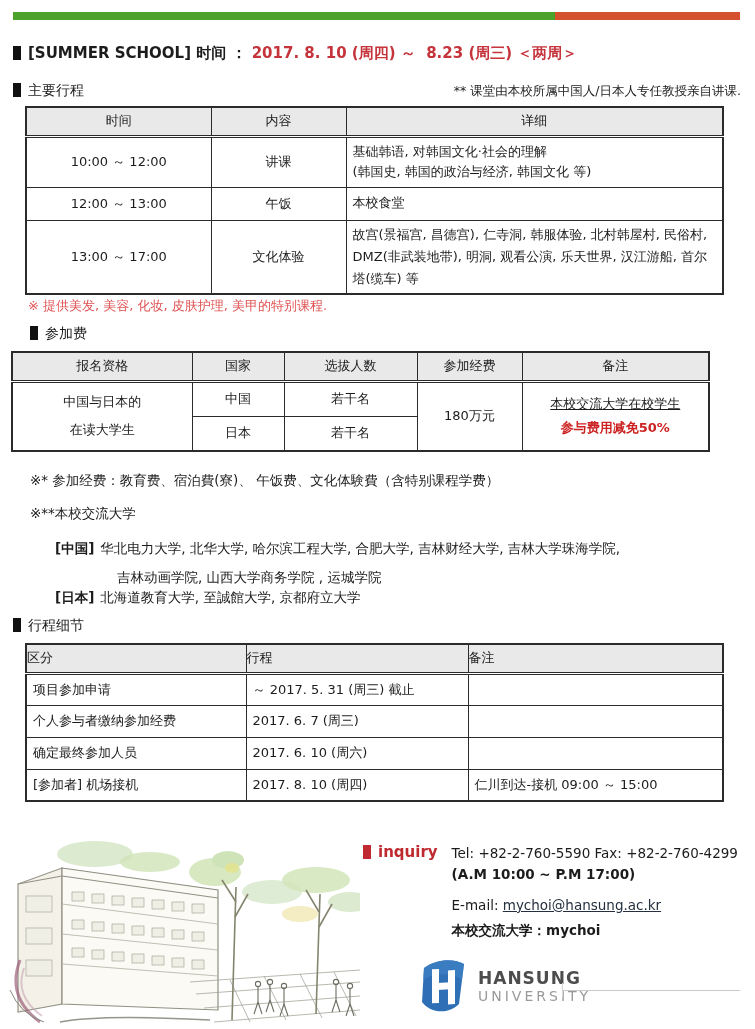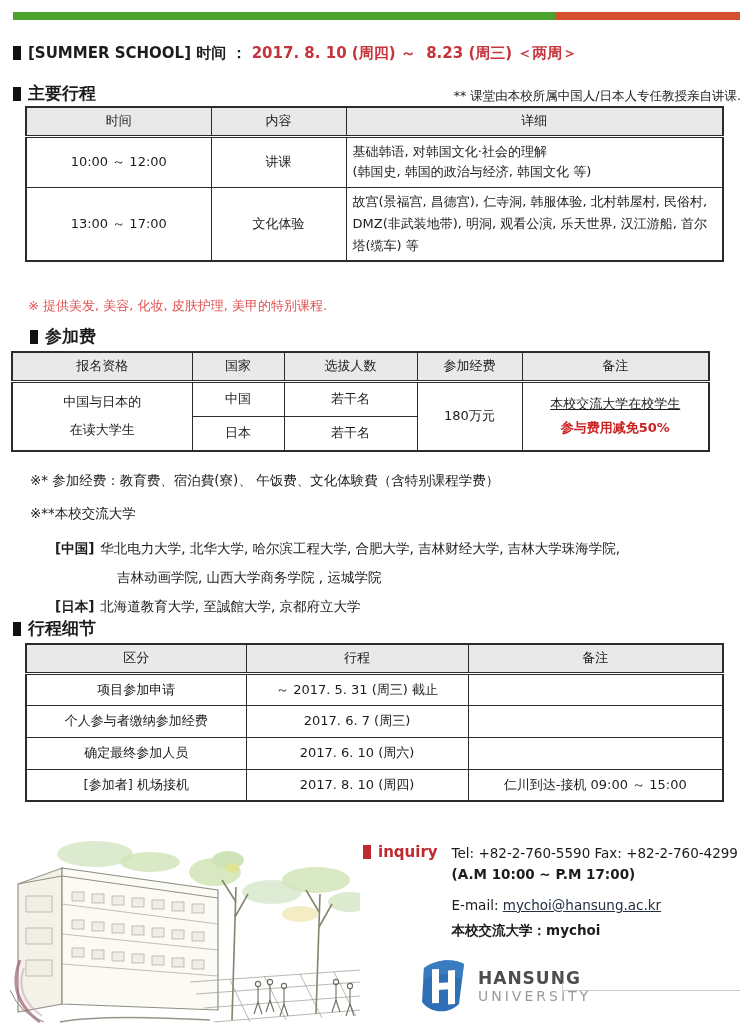--- a/index.html
+++ b/index.html
@@ -13,21 +13,21 @@
   
   .topbar { position:absolute; left:13px; top:12px; width:727px; height:8px; display:flex; }
   .topbar .seg-green { width:74.5%; height:100%; }
   .topbar .seg-red   { width:25.5%; height:100%; }
 
   .bullet { display:inline-block; width:8px; height:14px; background:#111; margin-right:7px; vertical-align:-2px; }
 
   .title-line { position:absolute; left:13px; top:44px; font-size:15px; font-weight:bold; white-space:pre-wrap; }
   .title-line .date { color:#c5333b; }
 
-  .sec-head { font-size:17px; font-weight:bold; }
+  .sec-head { font-size:14px; font-weight:normal; }
   .sec-row1 { position:absolute; left:13px; top:82px; width:728px; display:flex; justify-content:space-between; align-items:flex-end; }
   .sec-note { font-size:12.5px; font-weight:normal; color:#222; }
 
   table { border-collapse:collapse; table-layout:fixed; background:#fff; }
   table, td, th { border:1px solid #2b2b2b; }
   table { border-width:2px; }
   th { background:#e9e9e9; font-weight:normal; border-bottom:3px double #2b2b2b; height:29px; }
   td { padding:3px 6px; }
 
   .t1 { position:absolute; left:25px; top:106px; width:697px; }
@@ -44,25 +44,25 @@
   .t2 td { height:35px; }
   .t2 .qual { line-height:2.2; }
   .remark-main { text-decoration:underline; margin-bottom:6px; }
   .remark-disc { color:#cc2222; font-weight:bold; }
 
   .fee-notes { position:absolute; left:30px; top:470px; font-size:13.5px; line-height:1.5; }
   .fee-note1 { margin-bottom:13px; }
   .fee-note2 { margin-bottom:14px; }
   .uni-block { margin-left:25px; }
   .uni-label { font-weight:bold; margin-right:6px; }
-  .uni-cont  { margin-left:62px; margin-top:8px; margin-bottom:9px; }
+  .uni-cont  { margin-left:62px; margin-top:8px; }
   .uni-row   { margin-bottom:9px; }
 
   .sec-itin-head { position:absolute; left:13px; top:617px; }
-  .t3 { position:absolute; left:25px; top:643px; width:697px; text-align:center; }
+  .t3 { position:absolute; left:25px; top:643px; width:697px; text-align:left; }
   .t3 col.c1{width:220px;} .t3 col.c2{width:222px;} .t3 col.c3{width:255px;}
   .t3 td { height:32px; }
 
   
   .illustration { position:absolute; left:0; top:832px; }
   .inquiry { position:absolute; left:363px; top:843px; display:flex; }
   .inquiry .label { color:#bf2a30; font-weight:bold; font-size:15px; margin-right:14px; white-space:nowrap; }
   .inquiry .label .bullet { background:#bf2a30; }
   .inquiry .lines { font-size:13.5px; line-height:1.55; }
   .hours { font-weight:bold; margin-bottom:10px; }
@@ -104,20 +104,25 @@
         <tr>
       <th>时间</th>
       <th>内容</th>
       <th>详细</th>
     </tr>
     <tr class="r1">
       <td class="c-center">10:00 ～ 12:00</td>
       <td class="c-center">讲课</td>
       <td class="detail">基础韩语, 对韩国文化·社会的理解
 (韩国史, 韩国的政治与经济, 韩国文化 等)</td>
+    </tr>
+    <tr class="r2">
+      <td class="c-center">12:00 ～ 13:00</td>
+      <td class="c-center">午饭</td>
+      <td class="detail">本校食堂</td>
     </tr>
     <tr class="r3">
       <td class="c-center">13:00 ～ 17:00</td>
       <td class="c-center">文化体验</td>
       <td class="detail" style="line-height:1.7">故宫(景福宫, 昌德宫), 仁寺洞, 韩服体验, 北村韩屋村, 民俗村, DMZ(非武装地带), 明洞, 观看公演, 乐天世界, 汉江游船, 首尔塔(缆车) 等</td>
     </tr>
   </tbody>
     </table>
 
   <div class="special-note">※ 提供美发, 美容, 化妆, 皮肤护理, 美甲的特别课程.</div>

